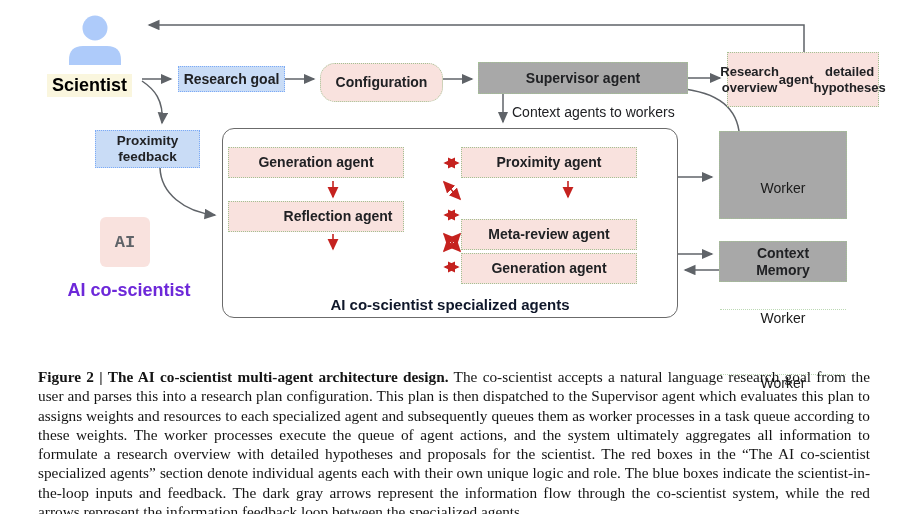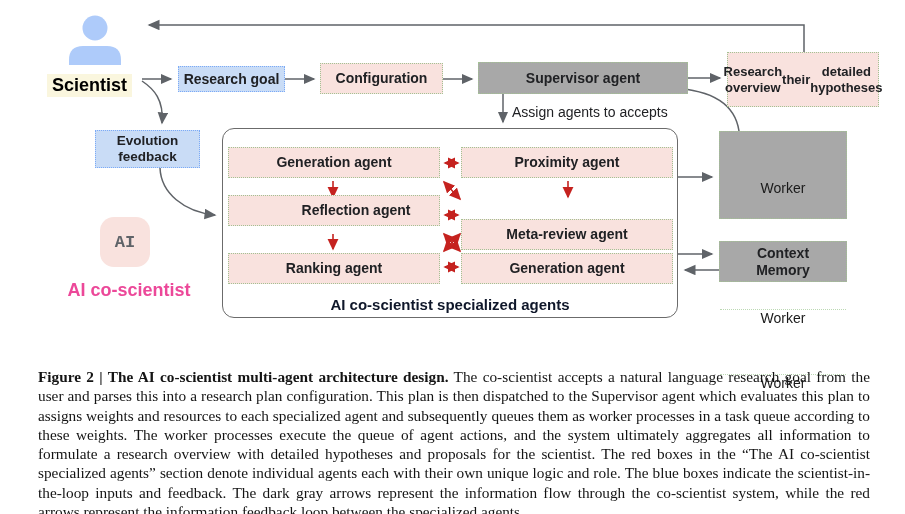--- a/index.html
+++ b/index.html
@@ -18,28 +18,28 @@
   .diagram{position:absolute;left:0;top:0;width:905px;height:345px;}
   .arrow-layer{position:absolute;left:0;top:0;width:905px;height:345px;z-index:1;pointer-events:none;}
   .box{
     position:absolute;z-index:2;display:flex;align-items:center;justify-content:center;
     text-align:center;font-weight:bold;font-size:14px;line-height:1.2;color:#202124;
   }
   .pink{background:var(--pink);border:1.5px dotted var(--pink-border);}
   .bluebox{background:var(--blue);border:1.5px dotted var(--blue-border);}
   .graybox{background:var(--graybox);border:1.5px dotted var(--gray-border);}
   .b-research-goal{left:178px;top:66px;width:107px;height:26px;}
-  .b-configuration{left:320px;top:63px;width:123px;height:31px;}
+  .b-configuration{left:320px;top:63px;width:123px;height:39px;border-radius:15px;}
   .b-supervisor{left:478px;top:62px;width:210px;height:32px;}
   .b-overview{left:727px;top:52px;width:152px;height:55px;font-size:13px;flex-direction:row;}
   .b-feedback{left:95px;top:130px;width:105px;height:38px;font-size:13.5px;flex-direction:column;}
-  .agent{width:212px;height:31px;}
+  .agent{width:176px;height:31px;}
   .b-generation{left:228px;top:147px;}
   .b-proximity{left:461px;top:147px;}
-  .b-reflection{left:228px;top:195px;padding-left:44px;}
+  .b-reflection{left:228px;top:201px;padding-left:44px;}
   .b-meta{left:461px;top:219px;}
   .b-ranking{left:228px;top:253px;}
   .b-evolution{left:461px;top:253px;}
   .container-frame{
     position:absolute;left:222px;top:128px;width:456px;height:190px;z-index:1;
     border:1.5px solid var(--container-border);border-radius:12px;background:transparent;
   }
   .container-label{
     position:absolute;left:222px;top:296px;width:456px;z-index:2;
     text-align:center;font-weight:bold;font-size:15px;color:#0f172a;
@@ -54,25 +54,25 @@
     font-size:14px;font-weight:normal;color:#1a1a1a;margin-top:48px;
   }
   .worker-row + .worker-row{border-top:1.5px dotted #BCD9B4;}
   .b-context{left:719px;top:241px;width:128px;height:41px;flex-direction:column;}
   .lbl-scientist{
     position:absolute;left:47px;top:74px;z-index:2;background:var(--highlight);
     font-weight:bold;font-size:18px;padding:1px 5px;color:#000;
   }
   .lbl-ai{
     position:absolute;left:40px;top:280px;width:178px;z-index:2;text-align:center;
-    font-weight:bold;font-size:18px;color:#ec4899;
+    font-weight:bold;font-size:18px;color:#6d28d9;
   }
   .ai-chip{
     position:absolute;left:100px;top:217px;width:50px;height:50px;z-index:2;
-    background:var(--pink);border-radius:14px;display:flex;align-items:center;justify-content:center;
+    background:var(--pink);border-radius:6px;display:flex;align-items:center;justify-content:center;
     font-family:"Liberation Mono",monospace;font-weight:bold;font-size:17px;color:#5F6368;
   }
   .person-icon{position:absolute;left:66px;top:13px;z-index:2;}
   .lbl-assign{
     position:absolute;left:512px;top:104px;z-index:2;font-size:14px;color:#202124;
   }
   .caption{
     position:absolute;left:38px;top:350px;width:832px;z-index:2;
     font-family:"Liberation Serif",serif;font-size:15.3px;line-height:19.3px;
     text-align:justify;color:#141414;margin-top:17px;
@@ -124,39 +124,38 @@
   </svg>
 
   <svg class="person-icon" width="58" height="52" viewBox="0 0 58 52">
     <circle cx="29" cy="15" r="12.5" style="fill:var(--icon-blue)"></circle>
     <path d="M3,52 L3,47 Q3,33 17,33 L41,33 Q55,33 55,47 L55,52 Z" style="fill:var(--icon-blue)"></path>
   </svg>
   <div class="lbl-scientist">Scientist</div>
 
   <div class="box bluebox b-research-goal">Research goal</div>
   <div class="box bluebox b-feedback">
-    <span>Evolution</span>
+    <span>Proximity</span>
     <span>feedback</span>
   </div>
 
   <div class="box pink b-configuration">Configuration</div>
   <div class="box graybox b-supervisor">Supervisor agent</div>
   <div class="box pink b-overview">
     <span>Research overview</span>
-    <span>their</span>
+    <span>agent</span>
     <span>detailed hypotheses</span>
   </div>
-  <div class="lbl-assign">Assign agents to accepts</div>
+  <div class="lbl-assign">Context agents to workers</div>
 
   <div class="container-frame"></div>
   <div class="box pink agent b-generation">Generation agent</div>
   <div class="box pink agent b-proximity">Proximity agent</div>
   <div class="box pink agent b-reflection">Reflection agent</div>
   <div class="box pink agent b-meta">Meta-review agent</div>
-  <div class="box pink agent b-ranking">Ranking agent</div>
   <div class="box pink agent b-evolution">Generation agent</div>
   <div class="container-label">AI co-scientist specialized agents</div>
 
   <div class="workers">
     <div class="worker-row">Worker</div>
     <div class="worker-row">Worker</div>
     <div class="worker-row">Worker</div>
     <div class="worker-row">Worker</div>
   </div>
   <div class="box graybox b-context">

